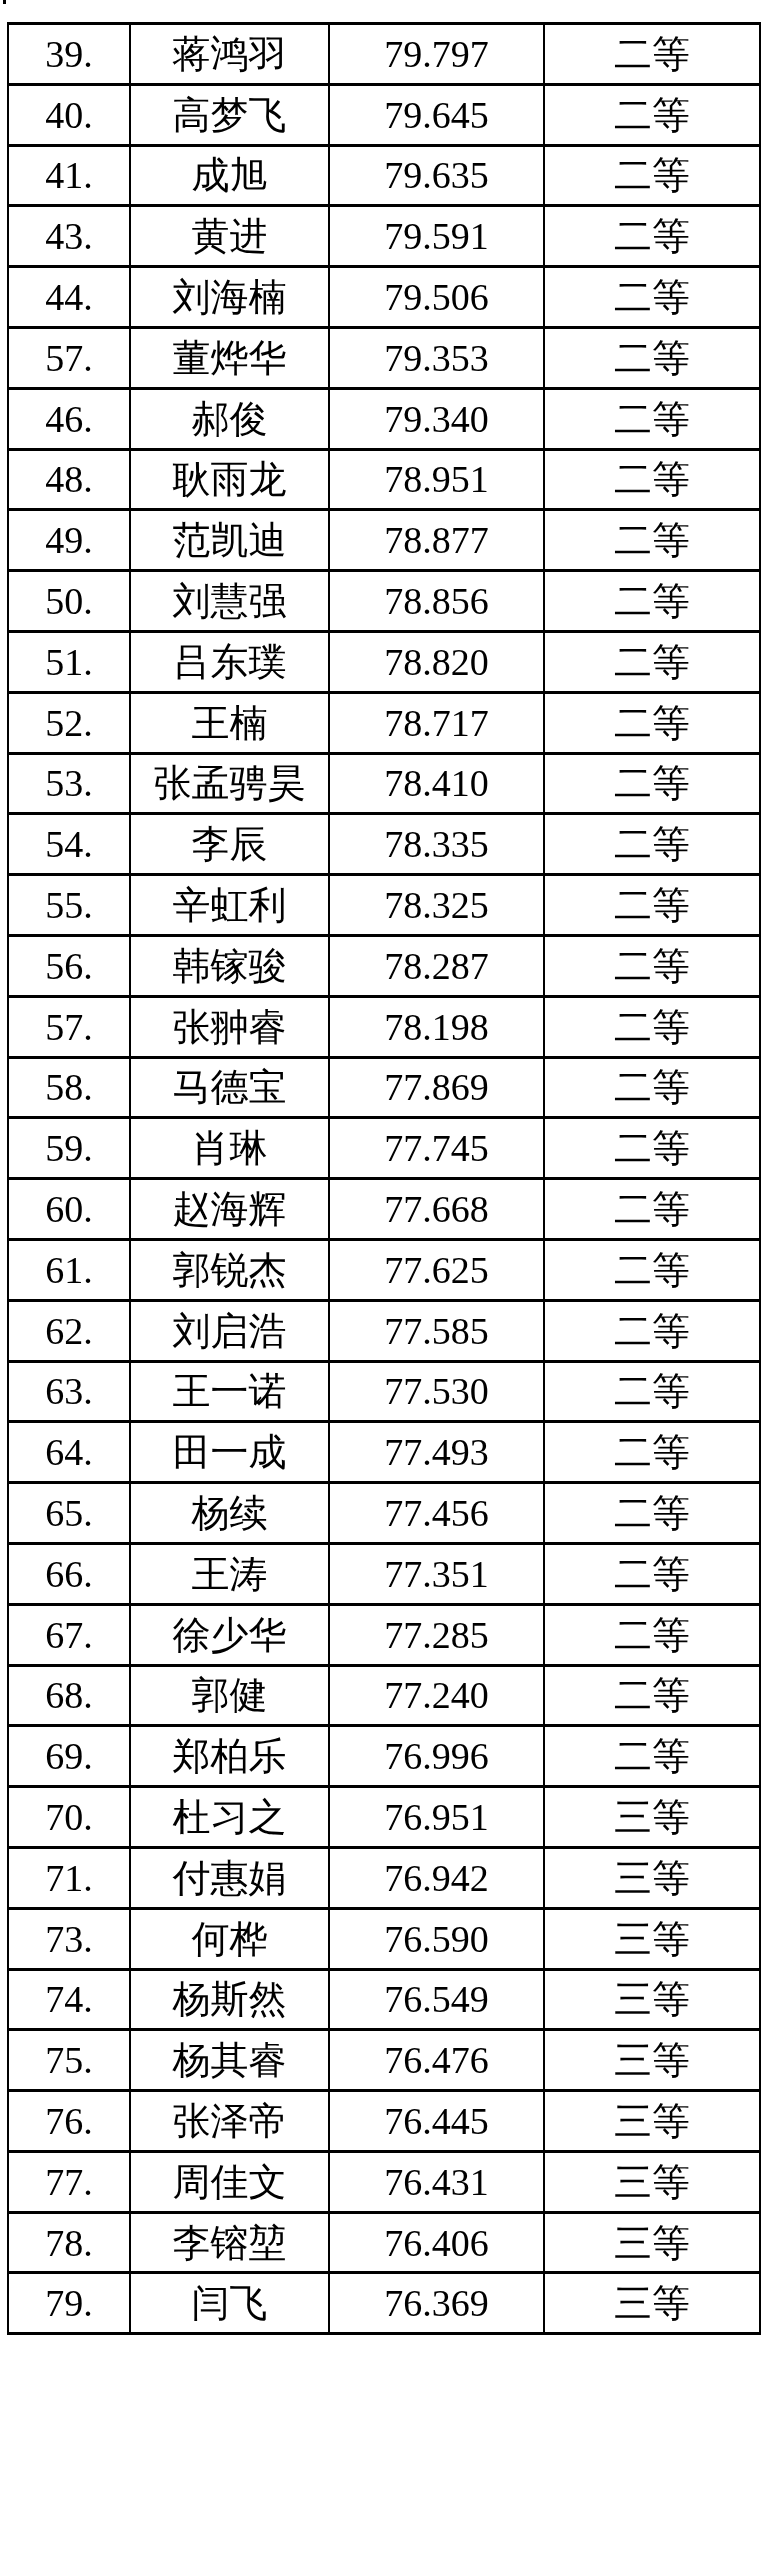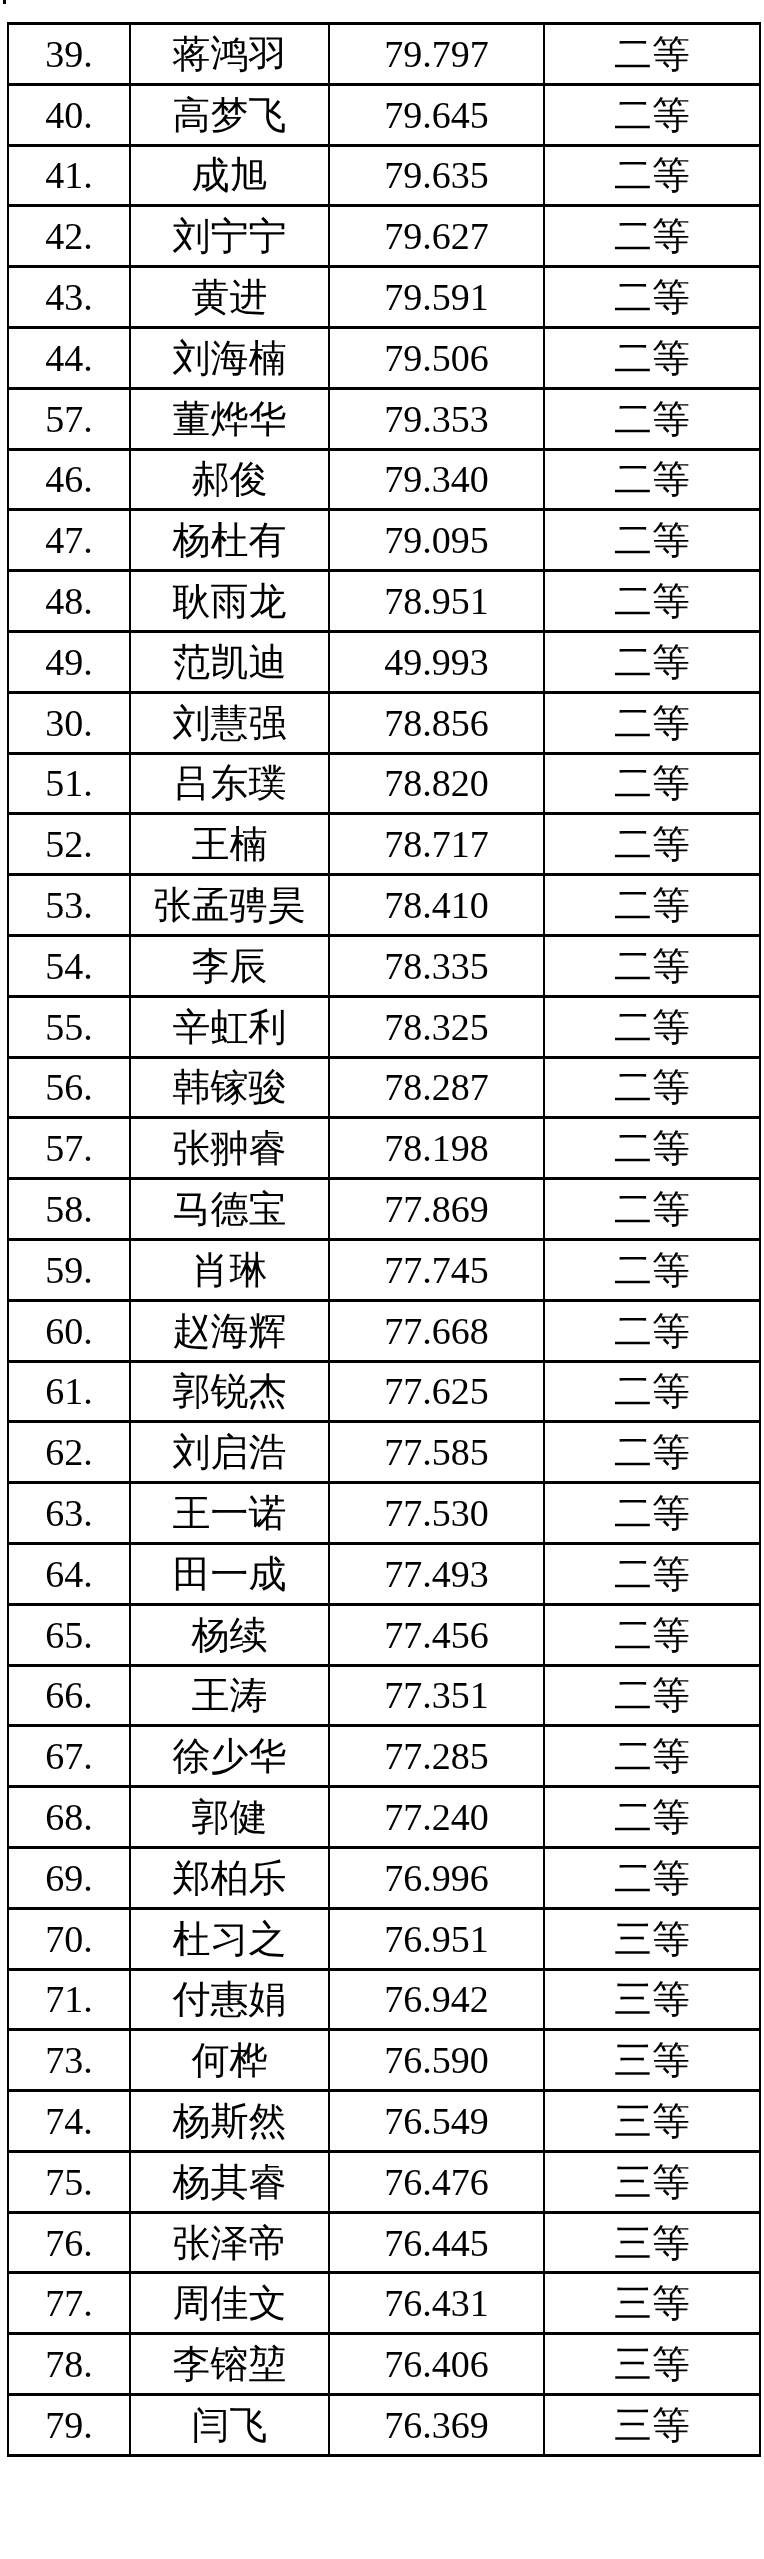--- a/index.html
+++ b/index.html
@@ -83,26 +83,20 @@
     <td class="col-grade">二等</td>
   </tr>
 
   <tr>
     <td class="col-rank">41.</td>
     <td class="col-name">成旭</td>
     <td class="col-score">79.635</td>
     <td class="col-grade">二等</td>
   </tr>
 
-  <tr>
-    <td class="col-rank">42.</td>
-    <td class="col-name">刘宁宁</td>
-    <td class="col-score">79.627</td>
-    <td class="col-grade">二等</td>
-  </tr>
 
   <tr>
     <td class="col-rank">43.</td>
     <td class="col-name">黄进</td>
     <td class="col-score">79.591</td>
     <td class="col-grade">二等</td>
   </tr>
 
   <tr>
     <td class="col-rank">44.</td>
@@ -118,43 +112,37 @@
     <td class="col-grade">二等</td>
   </tr>
 
   <tr>
     <td class="col-rank">46.</td>
     <td class="col-name">郝俊</td>
     <td class="col-score">79.340</td>
     <td class="col-grade">二等</td>
   </tr>
 
-  <tr>
-    <td class="col-rank">47.</td>
-    <td class="col-name">杨杜有</td>
-    <td class="col-score">79.095</td>
-    <td class="col-grade">二等</td>
-  </tr>
 
   <tr>
     <td class="col-rank">48.</td>
     <td class="col-name">耿雨龙</td>
     <td class="col-score">78.951</td>
     <td class="col-grade">二等</td>
   </tr>
 
   <tr>
     <td class="col-rank">49.</td>
     <td class="col-name">范凯迪</td>
-    <td class="col-score">49.993</td>
-    <td class="col-grade">二等</td>
-  </tr>
-
-  <tr>
-    <td class="col-rank">30.</td>
+    <td class="col-score">78.877</td>
+    <td class="col-grade">二等</td>
+  </tr>
+
+  <tr>
+    <td class="col-rank">50.</td>
     <td class="col-name">刘慧强</td>
     <td class="col-score">78.856</td>
     <td class="col-grade">二等</td>
   </tr>
 
   <tr>
     <td class="col-rank">51.</td>
     <td class="col-name">吕东璞</td>
     <td class="col-score">78.820</td>
     <td class="col-grade">二等</td>

